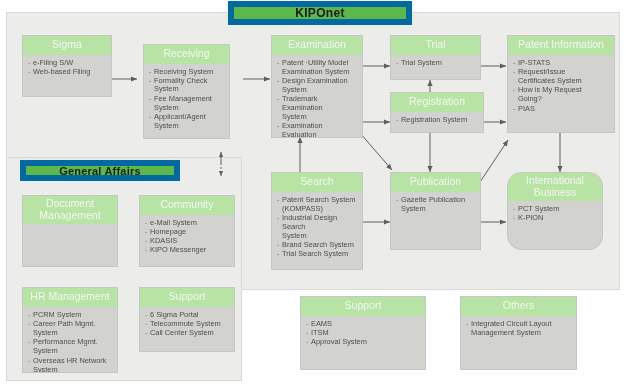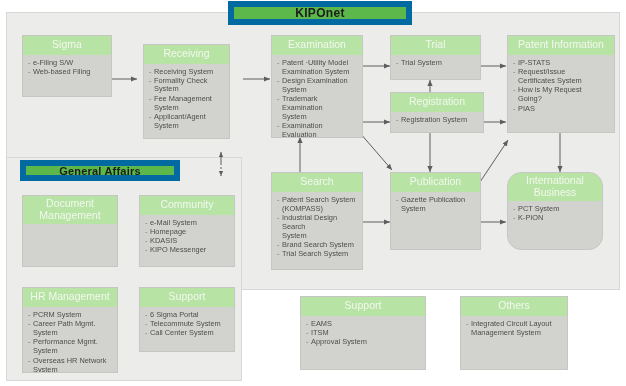--- a/index.html
+++ b/index.html
@@ -237,21 +237,21 @@
     <div class="box-head">Support</div>
     <div class="box-body">
         <ul>
           <li>EAMS</li>
           <li>ITSM</li>
           <li>Approval System</li>
         </ul>
       </div>
   </div>
 
-  <div class="box" style="left:460px;top:296px;width:108px;height:74px;">
+  <div class="box" style="left:460px;top:296px;width:117px;height:74px;">
     <div class="box-head">Others</div>
     <div class="box-body">
         <ul>
           <li>Integrated Circuit Layout</li>
           <li class="cont">Management System</li>
         </ul>
       </div>
   </div>
 
 </div>

